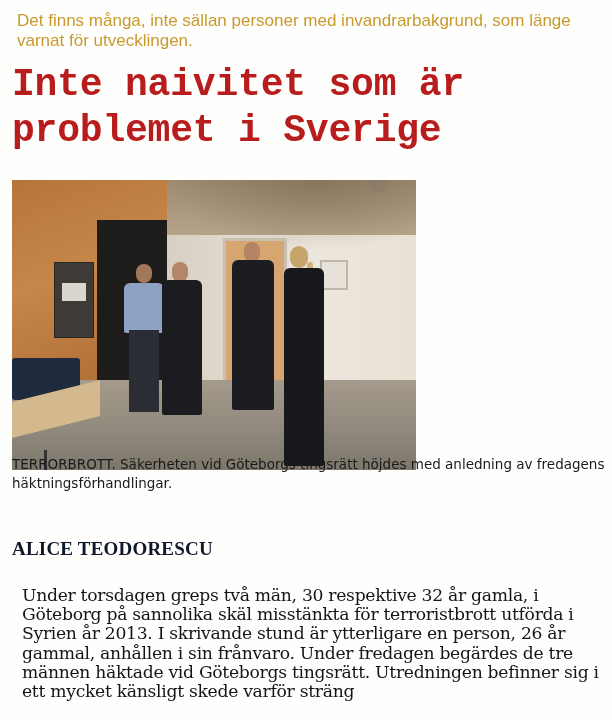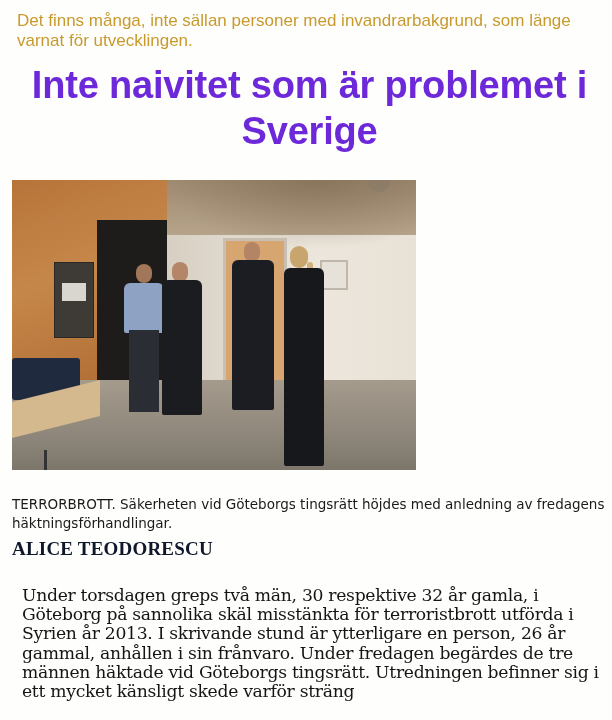--- a/index.html
+++ b/index.html
@@ -5,32 +5,32 @@
   html, body { margin: 0; padding: 0; background: #fefefc; }
   body { width: 612px; height: 720px; overflow: hidden; position: relative; }
 
   .lede {
     position: absolute; left: 12px; top: 6px; width: 590px;
     font-family: "Liberation Sans", sans-serif; font-size: 17px; line-height: 20px;
     color: #c89a2e; margin: 5px;
   }
   .headline {
     position: absolute; left: 12px; top: 62px; width: 595px;
-    font-family: Liberation Sans, sans-serif; font-weight: bold; font-size: 38px; line-height: 46px;
-    color: #6d28d9; margin: 0; letter-spacing: -0.2px; text-align: center;
+    font-family: Liberation Mono, monospace; font-weight: bold; font-size: 38px; line-height: 46px;
+    color: #b91c1c; margin: 0; letter-spacing: -0.2px;
   }
 
   .photo {
     position: absolute; left: 12px; top: 180px; width: 404px; height: 290px;
     overflow: hidden; background: #d9d2c6;
   }
   .photo .p { position: absolute; }
 
   .caption {
-    position: absolute; left: 12px; top: 495px; width: 595px;
+    position: absolute; left: 12px; top: 455px; width: 595px;
     font-family: "DejaVu Sans", sans-serif; font-size: 13.5px; line-height: 19px;
     color: #1a1a1a; margin: 0;
   }
   .byline {
     position: absolute; left: 12px; top: 538px;
     font-family: "Liberation Serif", serif; font-weight: bold; font-size: 19px;
     color: #0f172a; margin: 0; letter-spacing: 0.2px;
   }
   .body-text {
     position: absolute; left: 12px; top: 576px; width: 600px;

